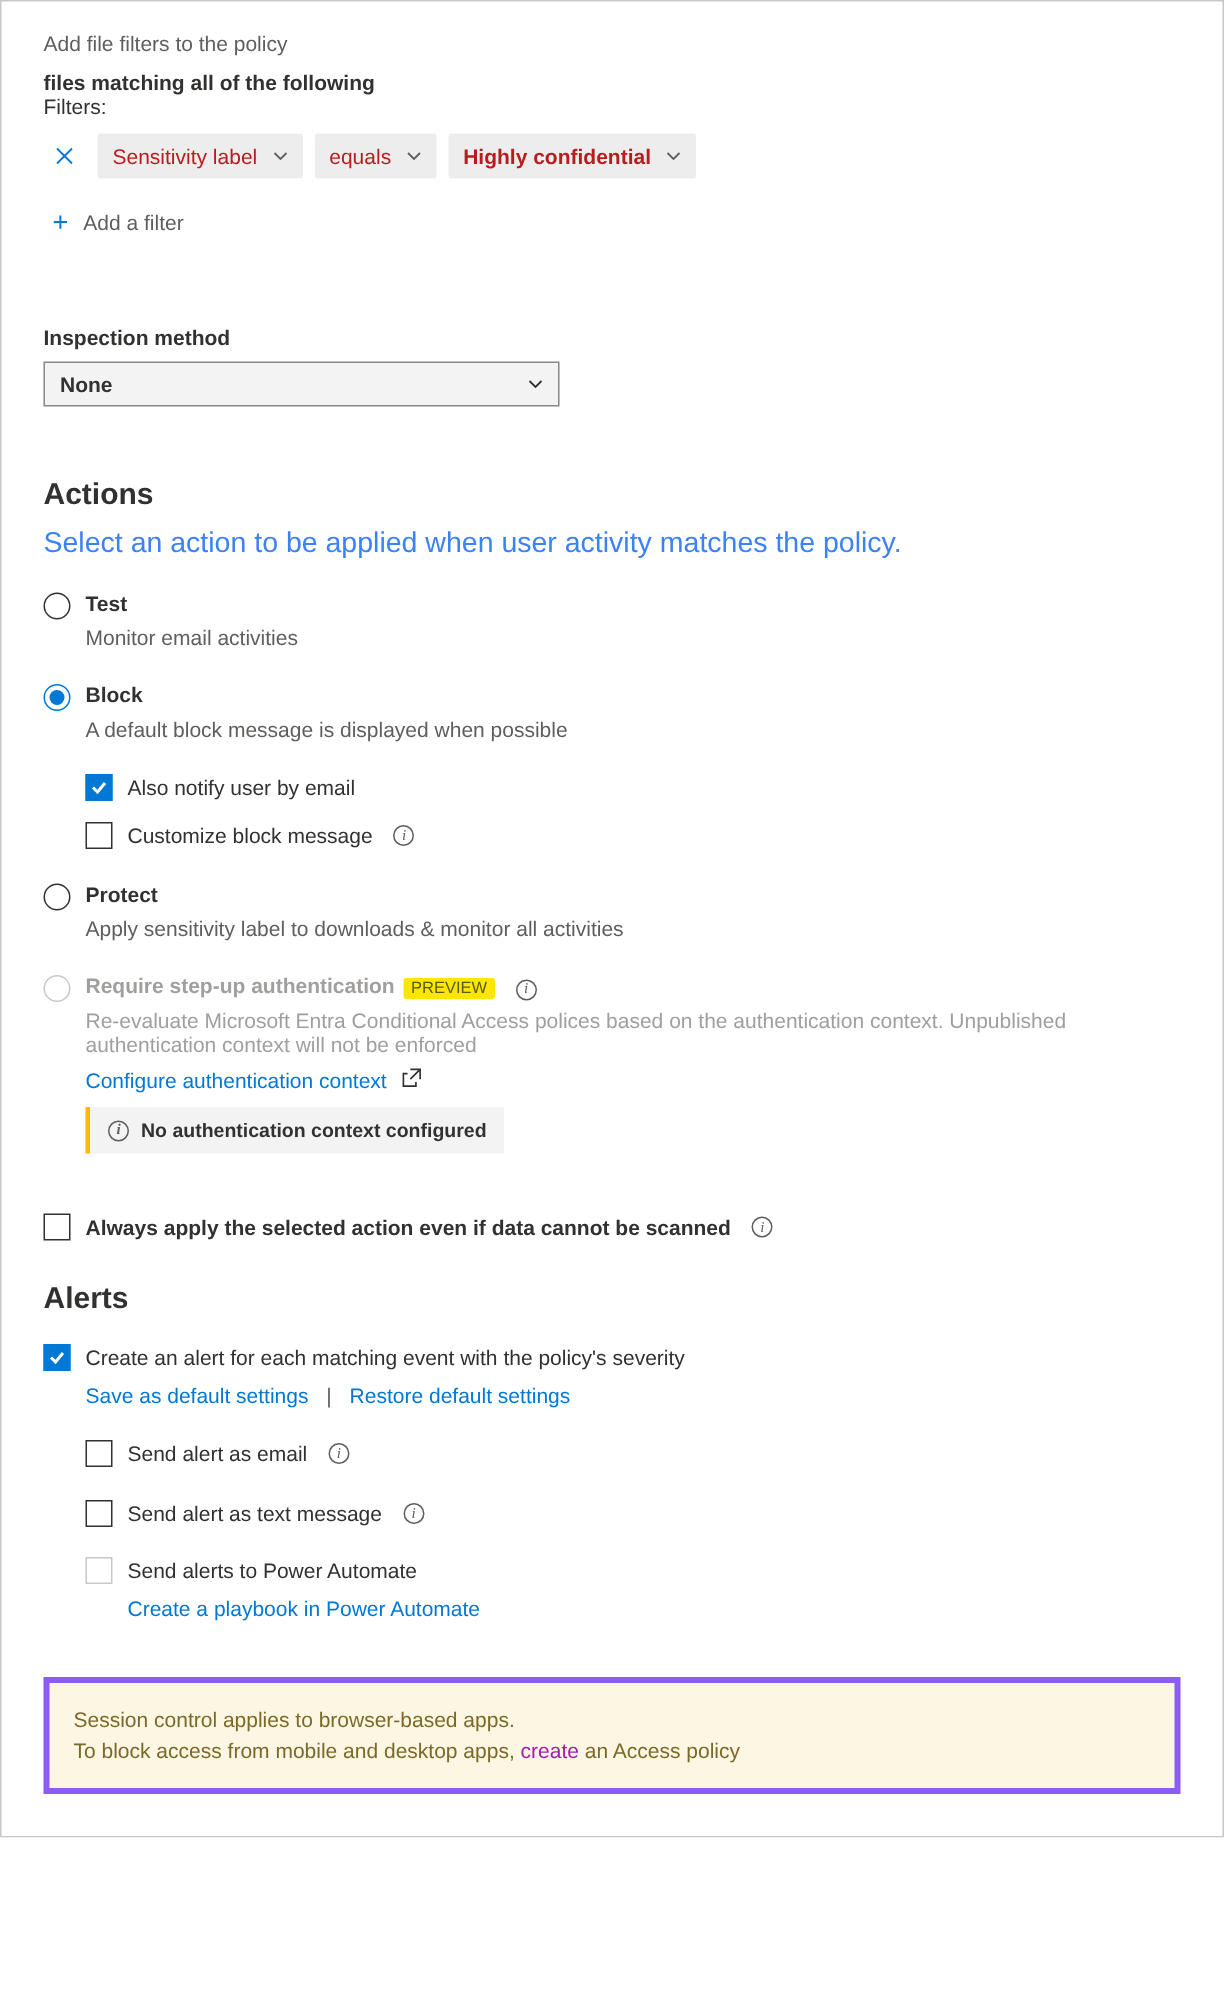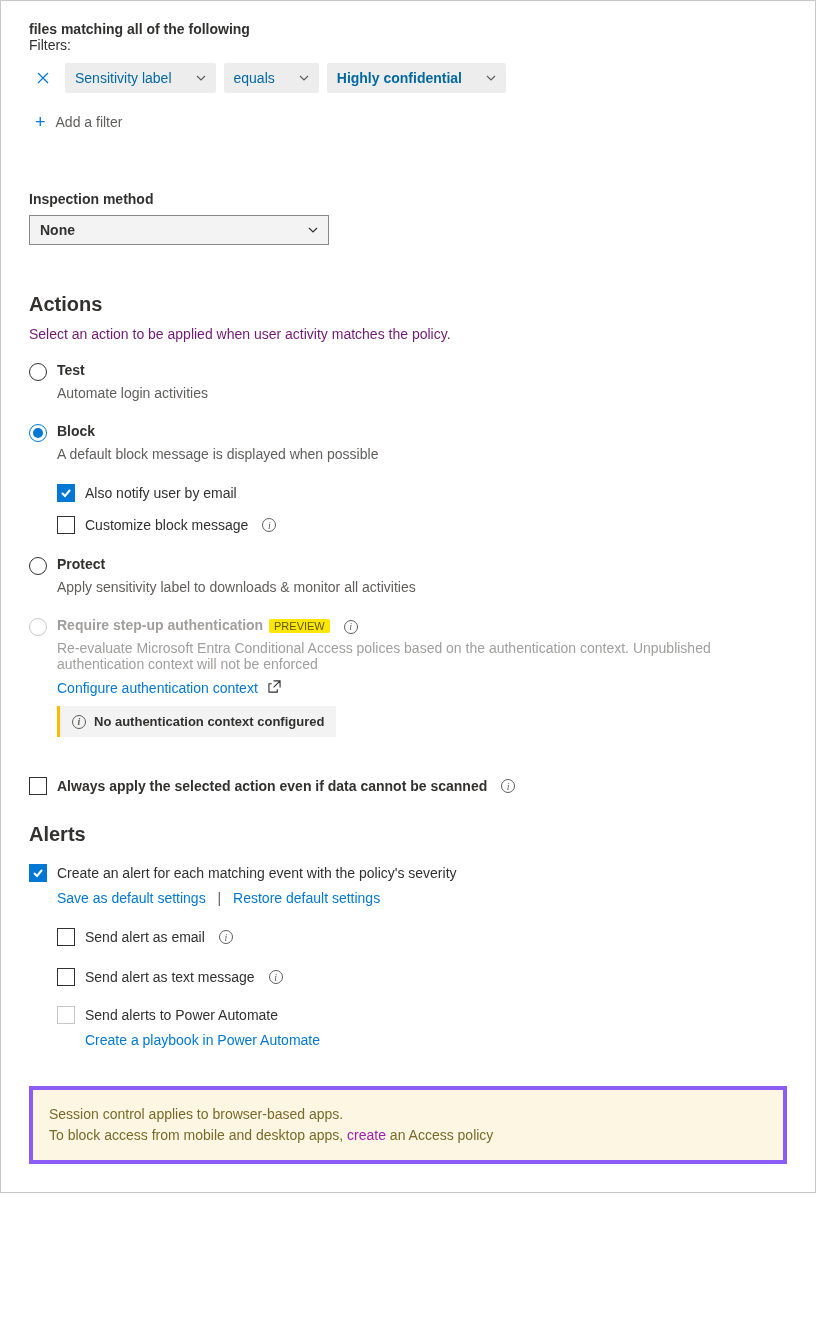--- a/index.html
+++ b/index.html
@@ -32,24 +32,24 @@
     color: #0078d4;
     cursor: pointer;
     font-size: 14px;
   }
   .pill {
     background: #ededed;
     border-radius: 2px;
     padding: 7px 10px;
     display: flex;
     align-items: center;
-    gap: 24px;
-    font-size: 14px;
-    cursor: pointer;
-    color: #0369a1;
+    gap: 10px;
+    font-size: 14px;
+    cursor: pointer;
+    color: #b91c1c;
   }
   .chev {
     width: 10px; height: 10px;
     display: inline-flex;
   }
   .chev svg { width: 10px; height: 10px; }
   .add-filter {
     display: flex;
     align-items: center;
     gap: 10px;
@@ -65,36 +65,36 @@
     font-weight: 300;
     line-height: 1;
   }
   .section-heading {
     font-weight: 600;
     font-size: 14px;
     margin-top: 56px;
     margin-bottom: 8px;
   }
   .dropdown {
-    width: 300px;
+    width: 344px;
     border: 1px solid #8a8886;
     background: #f3f3f3;
     padding: 6px 10px;
     display: flex;
     align-items: center;
     justify-content: space-between;
     font-weight: 600;
     cursor: pointer;
   }
   h2.big {
     font-size: 20px;
     font-weight: 600;
     margin: 48px 0 10px 0;
   }
-  .helper { color: #701a75; font-size: 14px; margin-bottom: 20px; }
+  .helper { color: #3b82f6; font-size: 19px; margin-bottom: 20px; }
   .radio-row {
     display: flex;
     align-items: flex-start;
     gap: 10px;
     margin-bottom: 4px;
   }
   .radio {
     width: 18px; height: 18px;
     border: 1.5px solid #323130;
     border-radius: 50%;
@@ -200,20 +200,21 @@
     line-height: 1.5;
   }
   .footer-note .link { color: #a21caf; }
   .links-row { margin-left: 28px; margin-top: 8px; font-size: 14px; }
 </style>
 </head>
 <body>
 
 <div class="panel">
 
+  <div class="title-sub">Add file filters to the policy</div>
   <div class="filters-line">
     <span class="bold">files matching all of the following</span><br>
     <span>Filters:</span>
   </div>
 
   <div class="filters-row">
     <div class="x-btn">
       <svg width="12" height="12" viewBox="0 0 12 12">
           <path d="M1 1 L11 11 M11 1 L1 11" stroke="#0078d4" stroke-width="1.2" fill="none"></path>
         </svg>
@@ -260,21 +261,21 @@
   </div>
 
   <h2 class="big">Actions</h2>
   <div class="helper">Select an action to be applied when user activity matches the policy.</div>
 
   <div class="radio-block">
     <div class="radio-row">
       <div class="radio"></div>
       <div class="radio-label">Test</div>
     </div>
-    <div class="radio-desc">Automate login activities</div>
+    <div class="radio-desc">Monitor email activities</div>
   </div>
 
   <div class="radio-block">
     <div class="radio-row">
       <div class="radio selected"></div>
       <div class="radio-label">Block</div>
     </div>
     <div class="radio-desc">A default block message is displayed when possible</div>
 
     <div class="indent">

